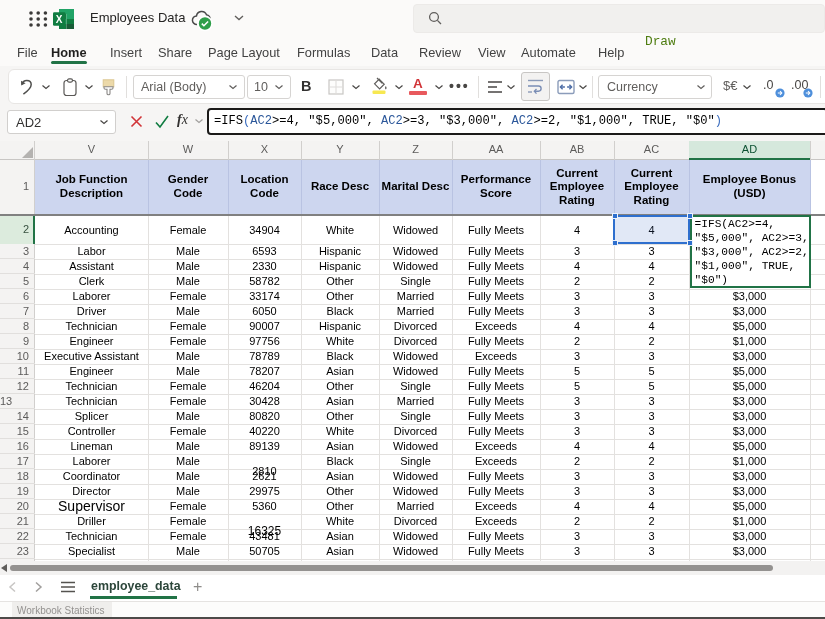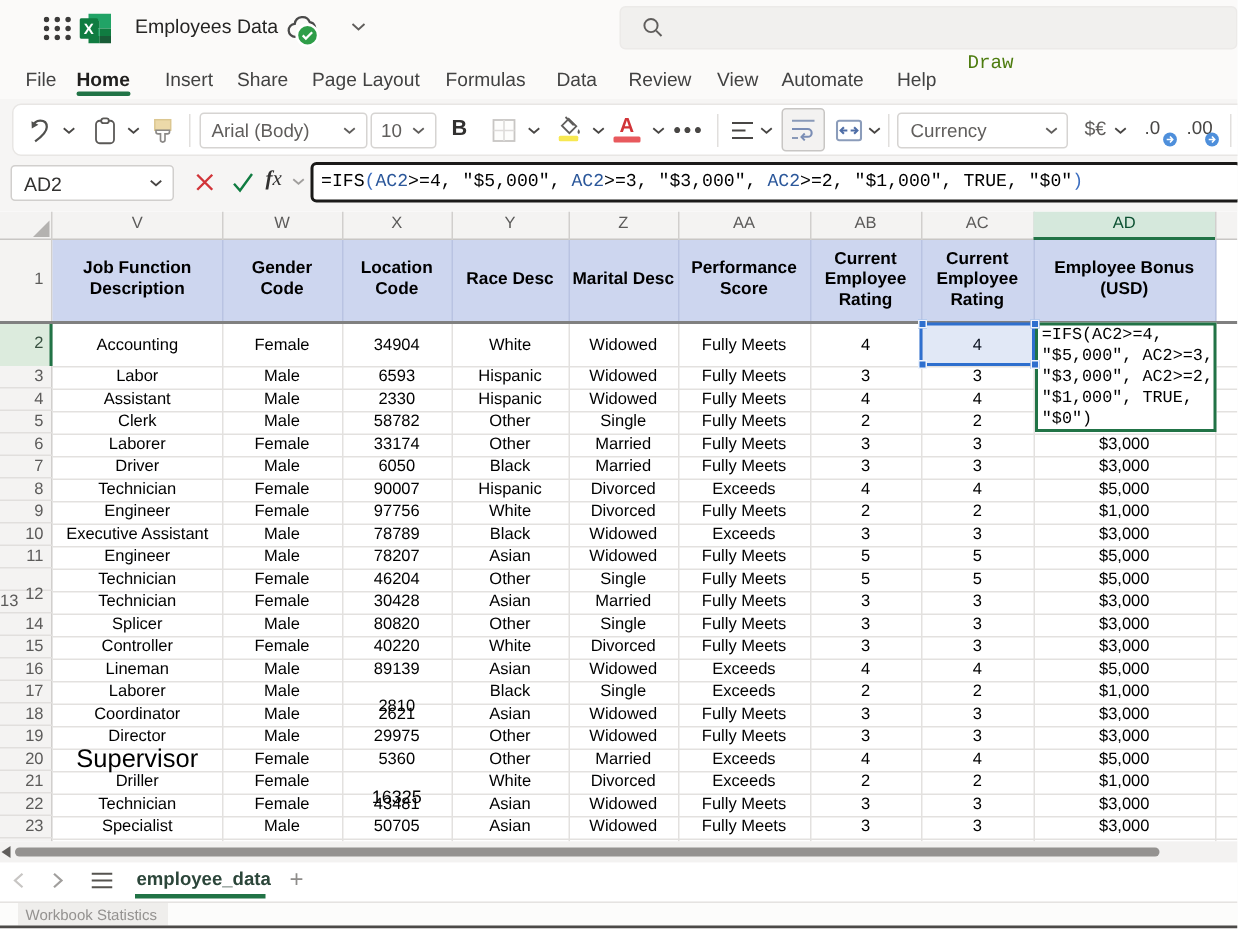--- a/index.html
+++ b/index.html
@@ -214,21 +214,21 @@
 <div class="abs" style="left:0;top:163.5px;width:29px;text-align:right;font-size:11px;color:#5c5b5a;">7</div>
 <div class="abs" style="left:0;top:177.5px;width:35px;height:15px;border-bottom:1px solid #e1dfdd;"></div>
 <div class="abs" style="left:0;top:178.5px;width:29px;text-align:right;font-size:11px;color:#5c5b5a;">8</div>
 <div class="abs" style="left:0;top:192.5px;width:35px;height:15px;border-bottom:1px solid #e1dfdd;"></div>
 <div class="abs" style="left:0;top:193.5px;width:29px;text-align:right;font-size:11px;color:#5c5b5a;">9</div>
 <div class="abs" style="left:0;top:207.5px;width:35px;height:15px;border-bottom:1px solid #e1dfdd;"></div>
 <div class="abs" style="left:0;top:208.5px;width:29px;text-align:right;font-size:11px;color:#5c5b5a;">10</div>
 <div class="abs" style="left:0;top:222.5px;width:35px;height:15px;border-bottom:1px solid #e1dfdd;"></div>
 <div class="abs" style="left:0;top:223.5px;width:29px;text-align:right;font-size:11px;color:#5c5b5a;">11</div>
 <div class="abs" style="left:0;top:237.5px;width:35px;height:15px;border-bottom:1px solid #e1dfdd;"></div>
-<div class="abs" style="left:0;top:238.5px;width:29px;text-align:right;font-size:11px;color:#5c5b5a;margin-top:10px;">12</div>
+<div class="abs" style="left:0;top:238.5px;width:29px;text-align:right;font-size:11px;color:#5c5b5a;">12</div>
 <div class="abs" style="left:0;top:252.5px;width:35px;height:15px;border-bottom:1px solid #e1dfdd;"></div>
 <div class="abs" style="left:0;top:253.5px;width:29px;font-size:11px;color:#5c5b5a;">13</div>
 <div class="abs" style="left:0;top:267.5px;width:35px;height:15px;border-bottom:1px solid #e1dfdd;"></div>
 <div class="abs" style="left:0;top:268.5px;width:29px;text-align:right;font-size:11px;color:#5c5b5a;">14</div>
 <div class="abs" style="left:0;top:282.5px;width:35px;height:15px;border-bottom:1px solid #e1dfdd;"></div>
 <div class="abs" style="left:0;top:283.5px;width:29px;text-align:right;font-size:11px;color:#5c5b5a;">15</div>
 <div class="abs" style="left:0;top:297.5px;width:35px;height:15px;border-bottom:1px solid #e1dfdd;"></div>
 <div class="abs" style="left:0;top:298.5px;width:29px;text-align:right;font-size:11px;color:#5c5b5a;">16</div>
 <div class="abs" style="left:0;top:312.5px;width:35px;height:15px;border-bottom:1px solid #e1dfdd;"></div>
 <div class="abs" style="left:0;top:313.5px;width:29px;text-align:right;font-size:11px;color:#5c5b5a;">17</div>
@@ -446,21 +446,21 @@
 <div class="abs" style="left:689px;top:327.5px;width:121px;height:15px;display:flex;align-items:center;justify-content:center;font-size:11px;color:#000;">$3,000</div>
 <div class="abs" style="left:35px;top:342.5px;width:113px;height:15px;display:flex;align-items:center;justify-content:center;font-size:11px;color:#000;">Director</div>
 <div class="abs" style="left:148px;top:342.5px;width:80px;height:15px;display:flex;align-items:center;justify-content:center;font-size:11px;color:#000;">Male</div>
 <div class="abs" style="left:228px;top:342.5px;width:73px;height:15px;display:flex;align-items:center;justify-content:center;font-size:11px;color:#000;">29975</div>
 <div class="abs" style="left:301px;top:342.5px;width:78px;height:15px;display:flex;align-items:center;justify-content:center;font-size:11px;color:#000;">Other</div>
 <div class="abs" style="left:379px;top:342.5px;width:73px;height:15px;display:flex;align-items:center;justify-content:center;font-size:11px;color:#000;">Widowed</div>
 <div class="abs" style="left:452px;top:342.5px;width:88px;height:15px;display:flex;align-items:center;justify-content:center;font-size:11px;color:#000;">Fully Meets</div>
 <div class="abs" style="left:540px;top:342.5px;width:74px;height:15px;display:flex;align-items:center;justify-content:center;font-size:11px;color:#000;">3</div>
 <div class="abs" style="left:614px;top:342.5px;width:75px;height:15px;display:flex;align-items:center;justify-content:center;font-size:11px;color:#000;">3</div>
 <div class="abs" style="left:689px;top:342.5px;width:121px;height:15px;display:flex;align-items:center;justify-content:center;font-size:11px;color:#000;">$3,000</div>
-<div class="abs" style="left:35px;top:357.5px;width:113px;height:15px;display:flex;align-items:center;justify-content:center;font-size:17px;color:#000;">Supervisor</div>
+<div class="abs" style="left:35px;top:357.5px;width:113px;height:15px;display:flex;align-items:center;justify-content:center;font-size:14px;color:#000;">Supervisor</div>
 <div class="abs" style="left:148px;top:357.5px;width:80px;height:15px;display:flex;align-items:center;justify-content:center;font-size:11px;color:#000;">Female</div>
 <div class="abs" style="left:228px;top:357.5px;width:73px;height:15px;display:flex;align-items:center;justify-content:center;font-size:11px;color:#000;">5360</div>
 <div class="abs" style="left:301px;top:357.5px;width:78px;height:15px;display:flex;align-items:center;justify-content:center;font-size:11px;color:#000;">Other</div>
 <div class="abs" style="left:379px;top:357.5px;width:73px;height:15px;display:flex;align-items:center;justify-content:center;font-size:11px;color:#000;">Married</div>
 <div class="abs" style="left:452px;top:357.5px;width:88px;height:15px;display:flex;align-items:center;justify-content:center;font-size:11px;color:#000;">Exceeds</div>
 <div class="abs" style="left:540px;top:357.5px;width:74px;height:15px;display:flex;align-items:center;justify-content:center;font-size:11px;color:#000;">4</div>
 <div class="abs" style="left:614px;top:357.5px;width:75px;height:15px;display:flex;align-items:center;justify-content:center;font-size:11px;color:#000;">4</div>
 <div class="abs" style="left:689px;top:357.5px;width:121px;height:15px;display:flex;align-items:center;justify-content:center;font-size:11px;color:#000;">$5,000</div>
 <div class="abs" style="left:35px;top:372.5px;width:113px;height:15px;display:flex;align-items:center;justify-content:center;font-size:11px;color:#000;">Driller</div>
 <div class="abs" style="left:148px;top:372.5px;width:80px;height:15px;display:flex;align-items:center;justify-content:center;font-size:11px;color:#000;">Female</div>

